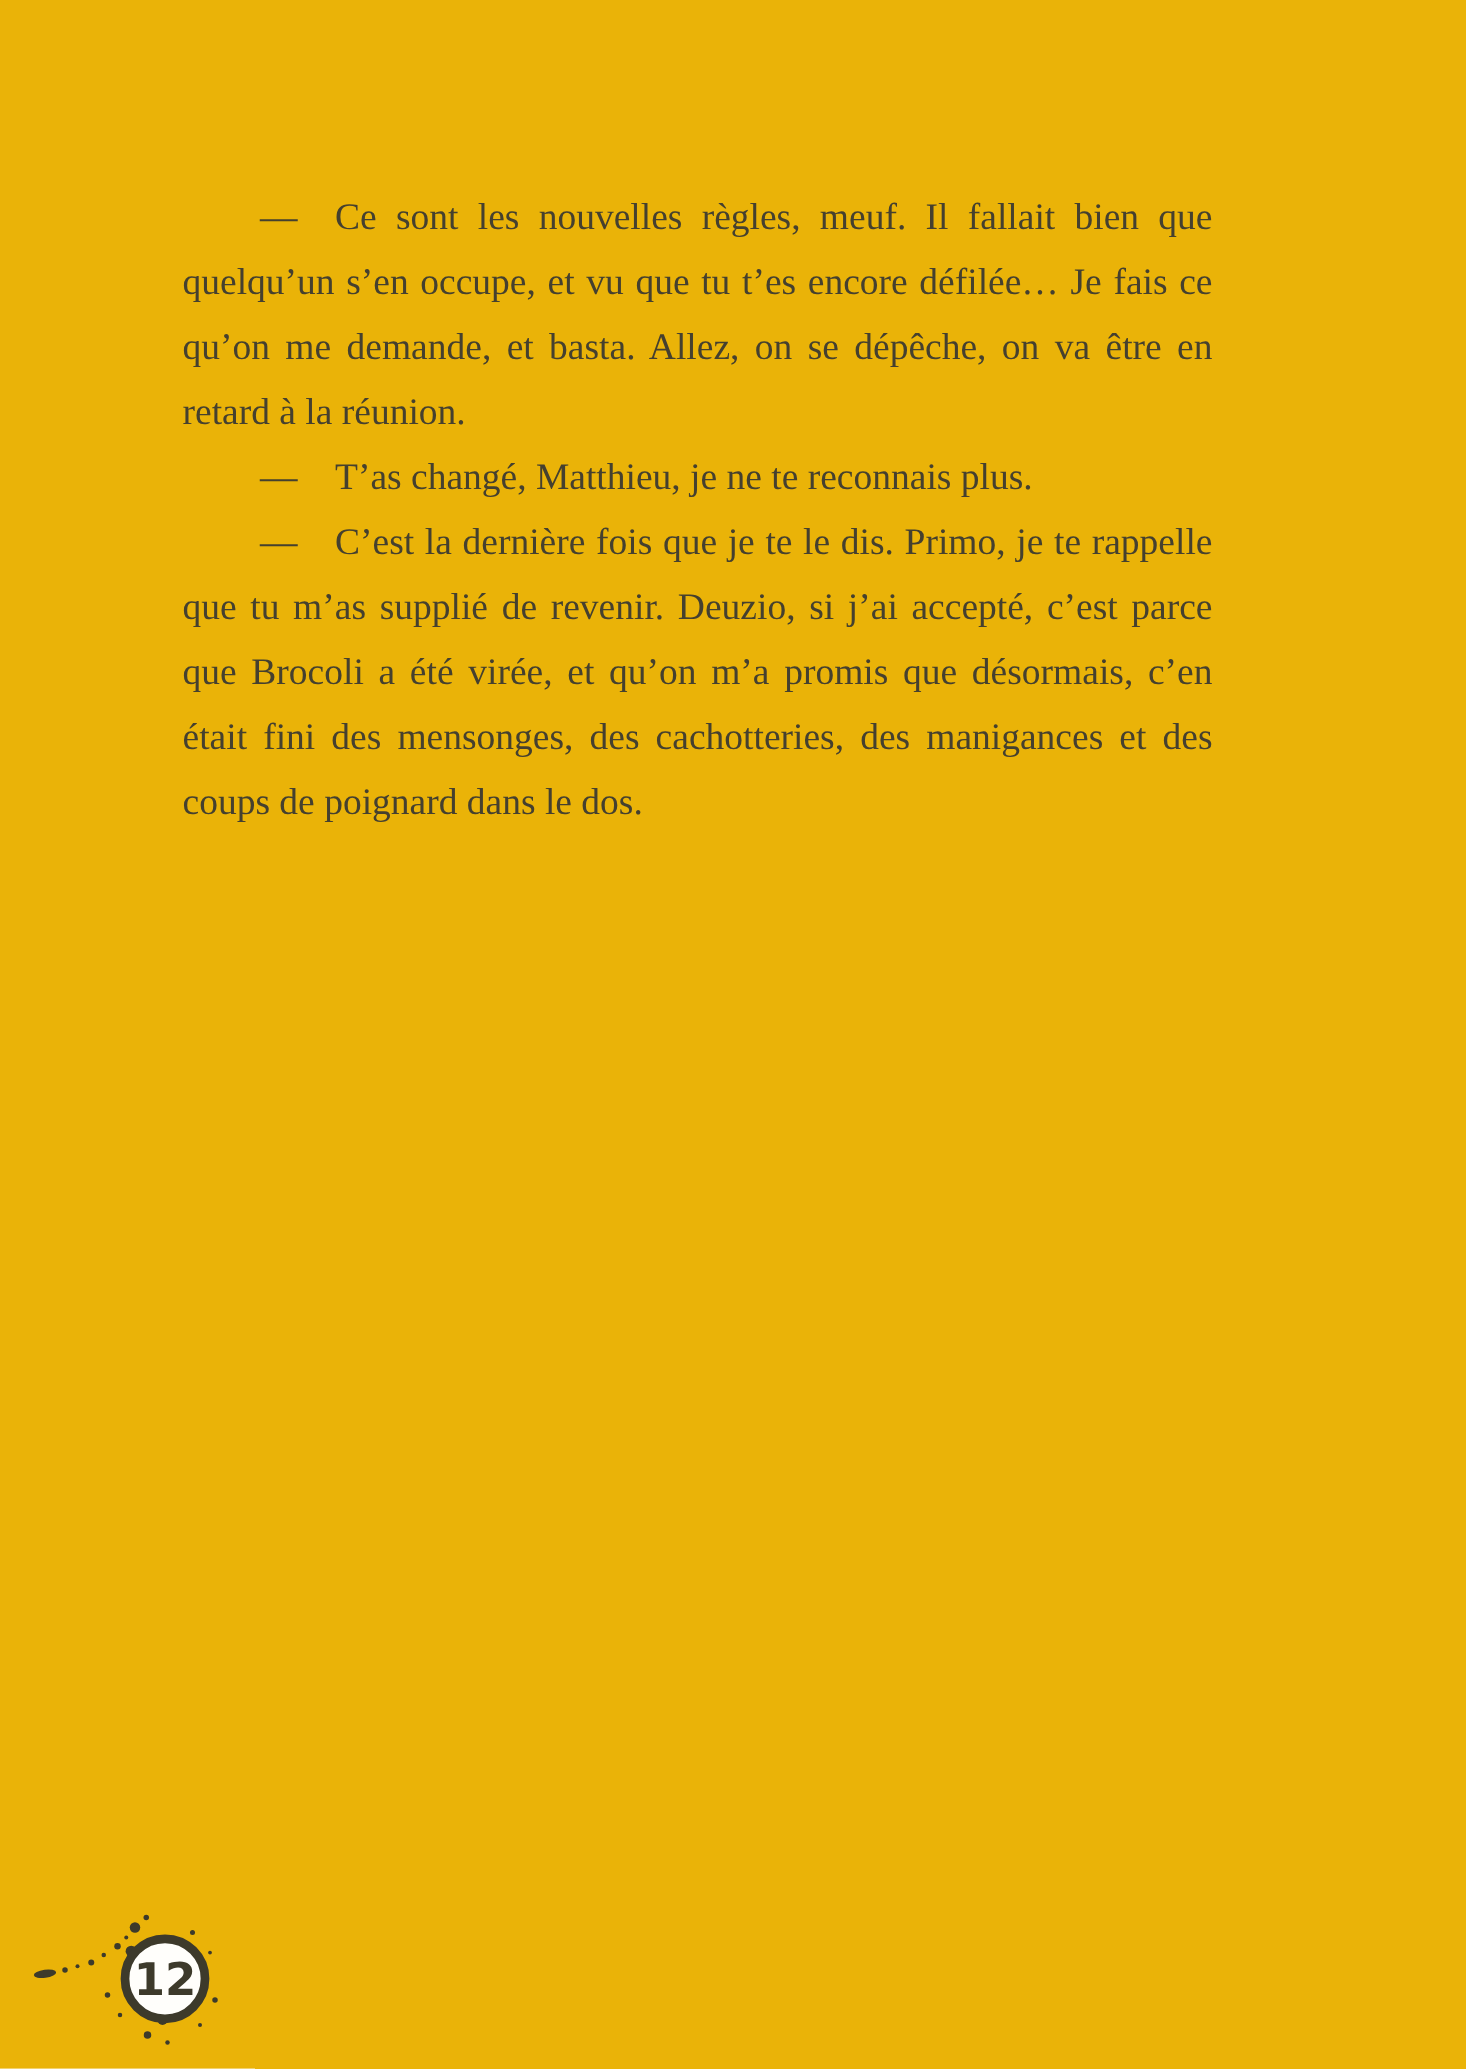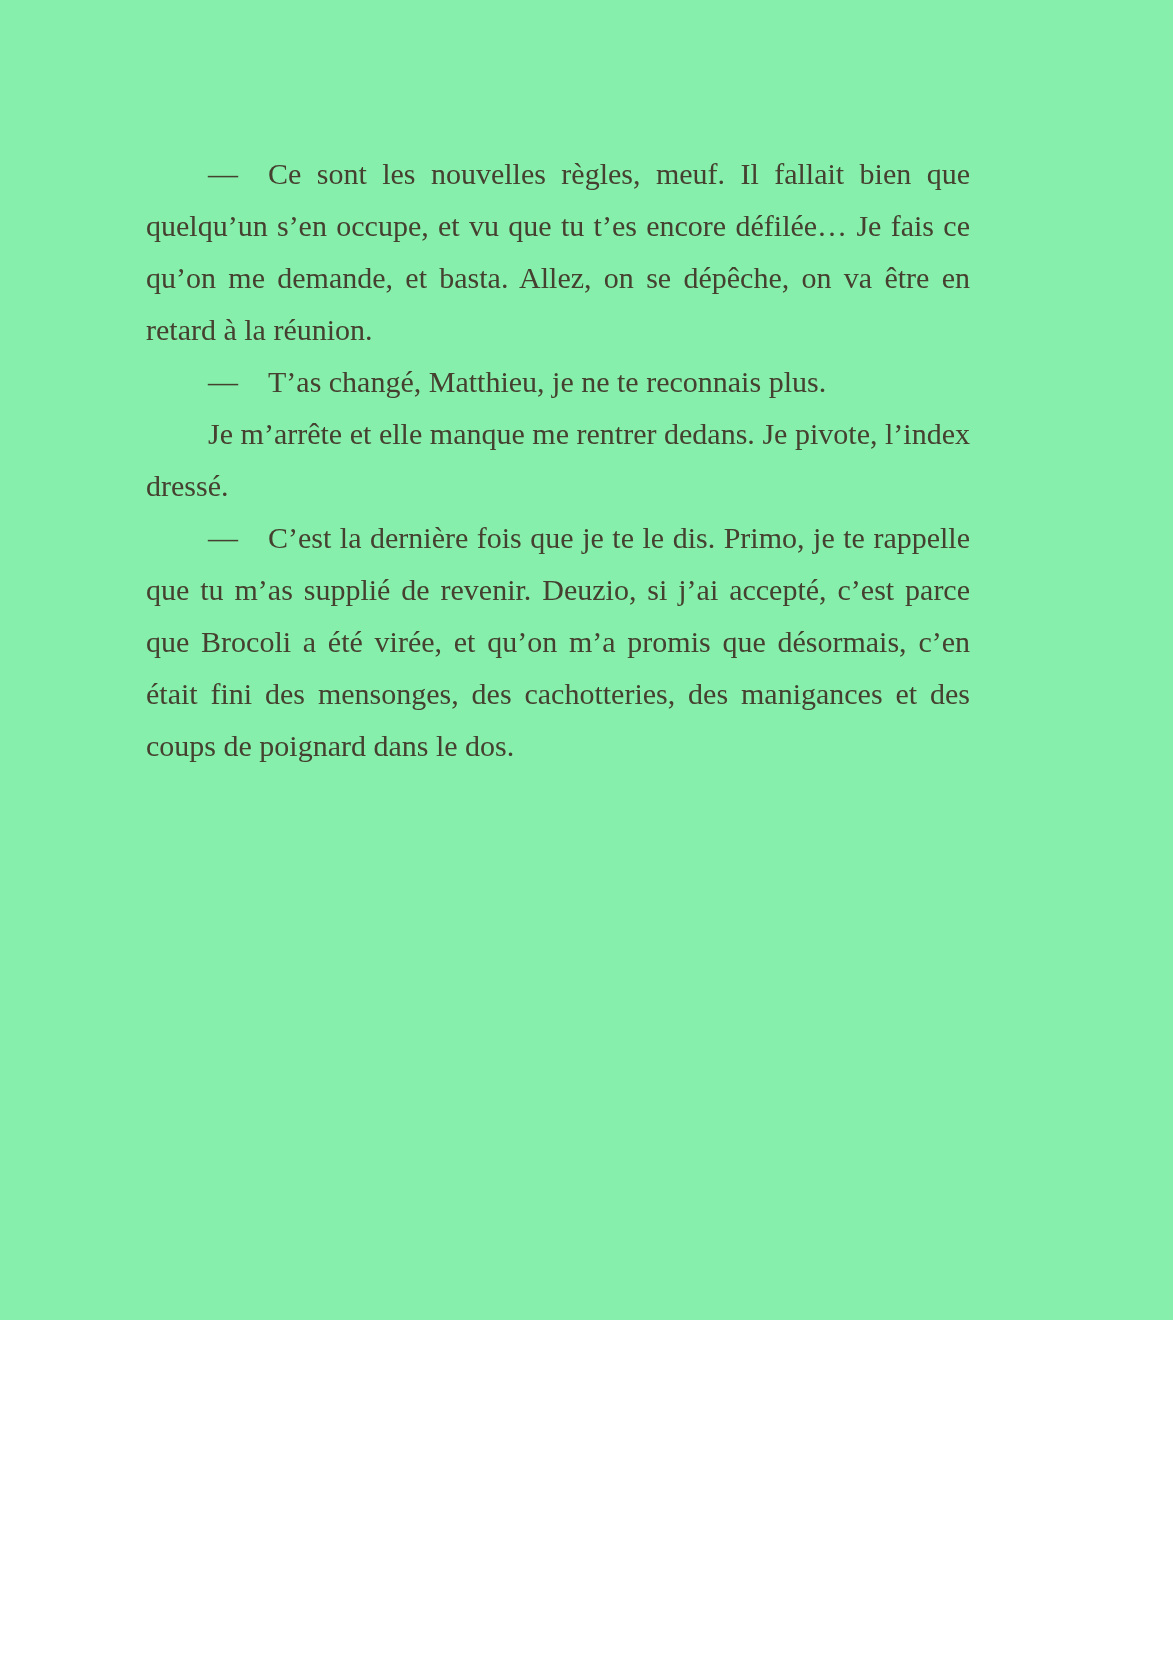--- a/index.html
+++ b/index.html
@@ -3,22 +3,22 @@
 <meta charset="utf-8">
 <style>
   html, body {
     margin: 0;
     padding: 0;
     background: #ffffff;
   }
   .page {
     position: relative;
     width: 1173px;
-    height: 1320px;
-    background: #86efac;
+    height: 1655px;
+    background: #eab308;
     overflow: hidden;
     font-family: "Liberation Serif", serif;
   }
   .text-block {
     position: absolute;
     left: 146px;
     top: 148px;
     width: 824px;
     color: #45402f;
     font-size: 30px;
@@ -50,21 +50,20 @@
   }
 </style>
 </head>
 <body>
 
 <div class="page">
 
   <div class="text-block">
     <p>— Ce sont les nouvelles règles, meuf. Il fallait bien que quelqu’un s’en occupe, et vu que tu t’es encore défilée… Je fais ce qu’on me demande, et basta. Allez, on se dépêche, on va être en retard à la réunion.</p>
     <p>— T’as changé, Matthieu, je ne te reconnais plus.</p>
-    <p>Je m’arrête et elle manque me rentrer dedans. Je pivote, l’index dressé.</p>
     <p>— C’est la dernière fois que je te le dis. Primo, je te rappelle que tu m’as supplié de revenir. Deuzio, si j’ai accepté, c’est parce que Brocoli a été virée, et qu’on m’a promis que désormais, c’en était fini des mensonges, des cachotteries, des manigances et des coups de poignard dans le dos.</p>
   </div>
 
   <div class="page-number-wrap">
     <svg viewBox="0 0 170 120" xmlns="http://www.w3.org/2000/svg">
 
       <g fill="#3d3a2b">
         <ellipse cx="14" cy="55" rx="9" ry="3.2" transform="rotate(-8 14 55)"></ellipse>
         <circle cx="30" cy="52" r="2.2"></circle>
         <circle cx="40" cy="49" r="1.6"></circle>

